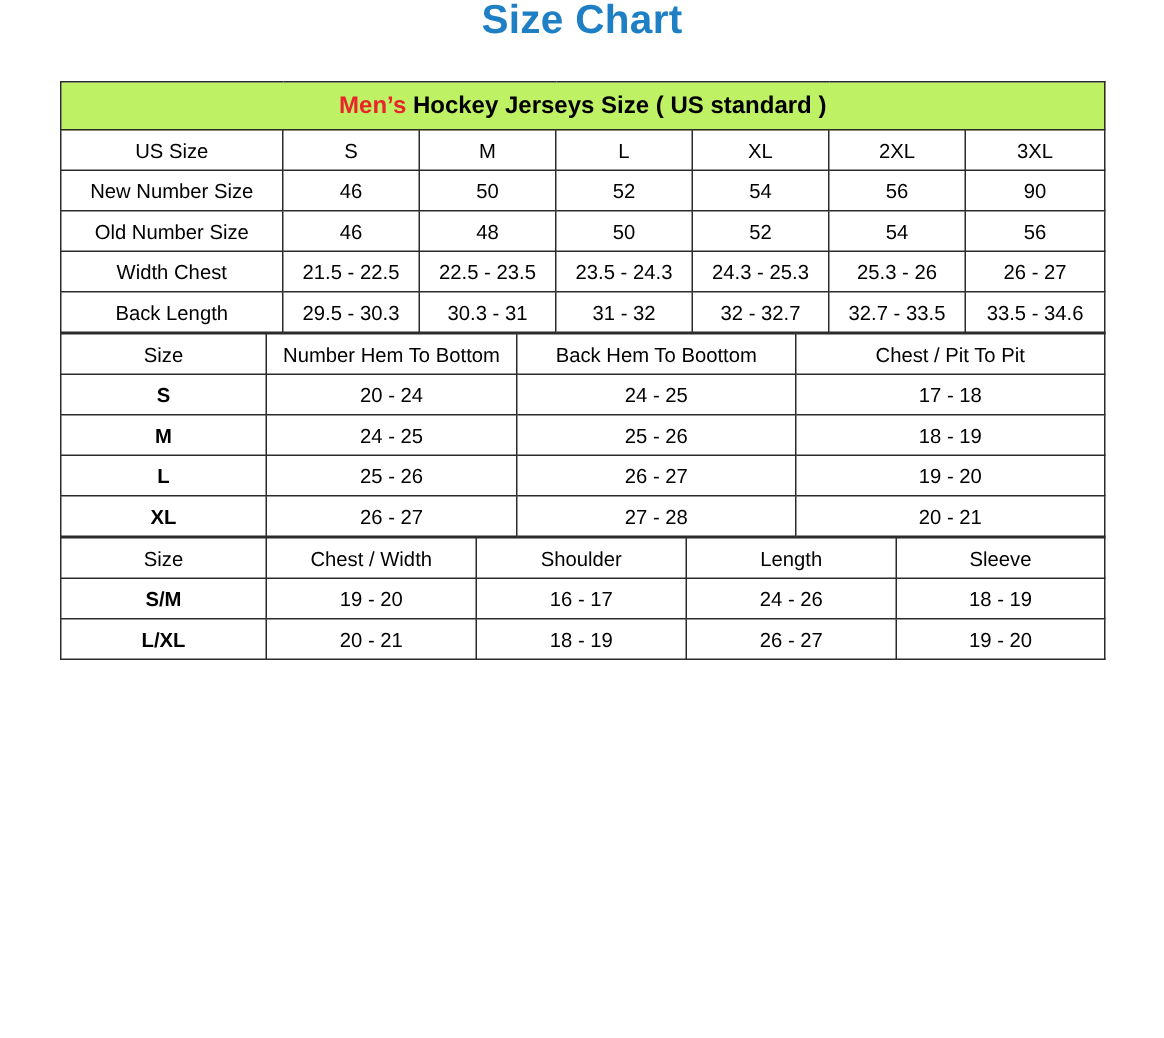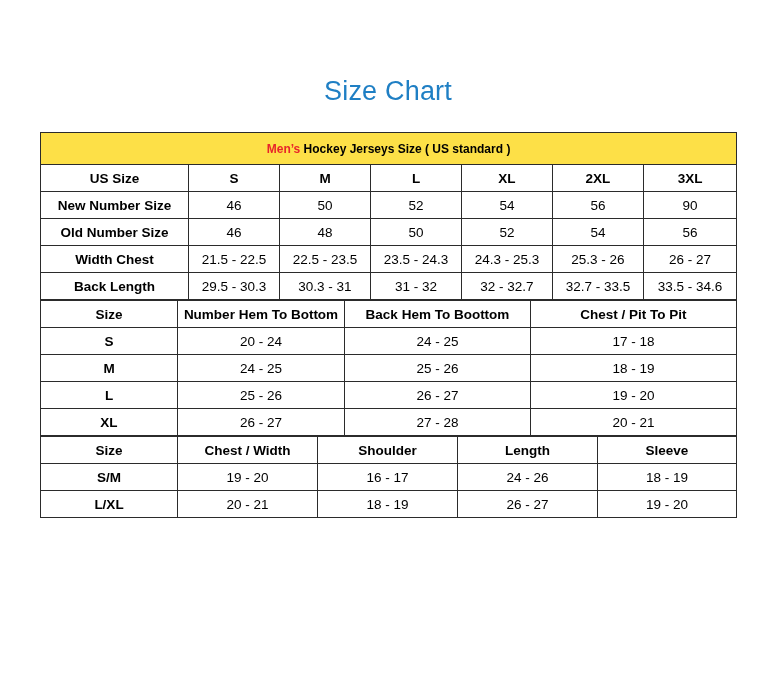--- a/index.html
+++ b/index.html
@@ -17,59 +17,57 @@
   .page {
     position: relative;
     width: 776px;
     height: 692px;
     box-sizing: border-box;
   }
   .title {
     text-align: center;
     color: #1f7fc4;
     font-size: 27px;
-    font-weight: normal;
+    font-weight: bold;
     letter-spacing: 0.2px;
-    padding-top: 68px;
     padding-bottom: 0;
     line-height: 1;
-    margin-top: 10px;
   }
   .tables-wrap {
     margin: 27px auto 0 auto;
     width: 696px;
   }
   table {
     border-collapse: collapse;
     width: 696px;
     table-layout: fixed;
   }
   td, th {
     border: 1px solid #2b2b2b;
     font-size: 13.5px;
     text-align: center;
     vertical-align: middle;
     padding: 0;
     height: 26px;
     font-weight: normal;
   }
   .banner td {
-    background: #fde047;
+    background: #bef264;
     font-weight: bold;
-    font-size: 12px;
+    font-size: 16px;
     height: 31px;
   }
   .banner .hl {
     color: #e8252a;
   }
   .hdr td {
-    font-weight: bold;
+    font-weight: normal;
   }
   .rowlabel {
-    font-weight: bold;
+    font-weight: normal;
     margin-top: 16px;
   }
   .bold {
     font-weight: bold;
   }
 </style>
 </head>
 <body>
 
 <div class="page">

